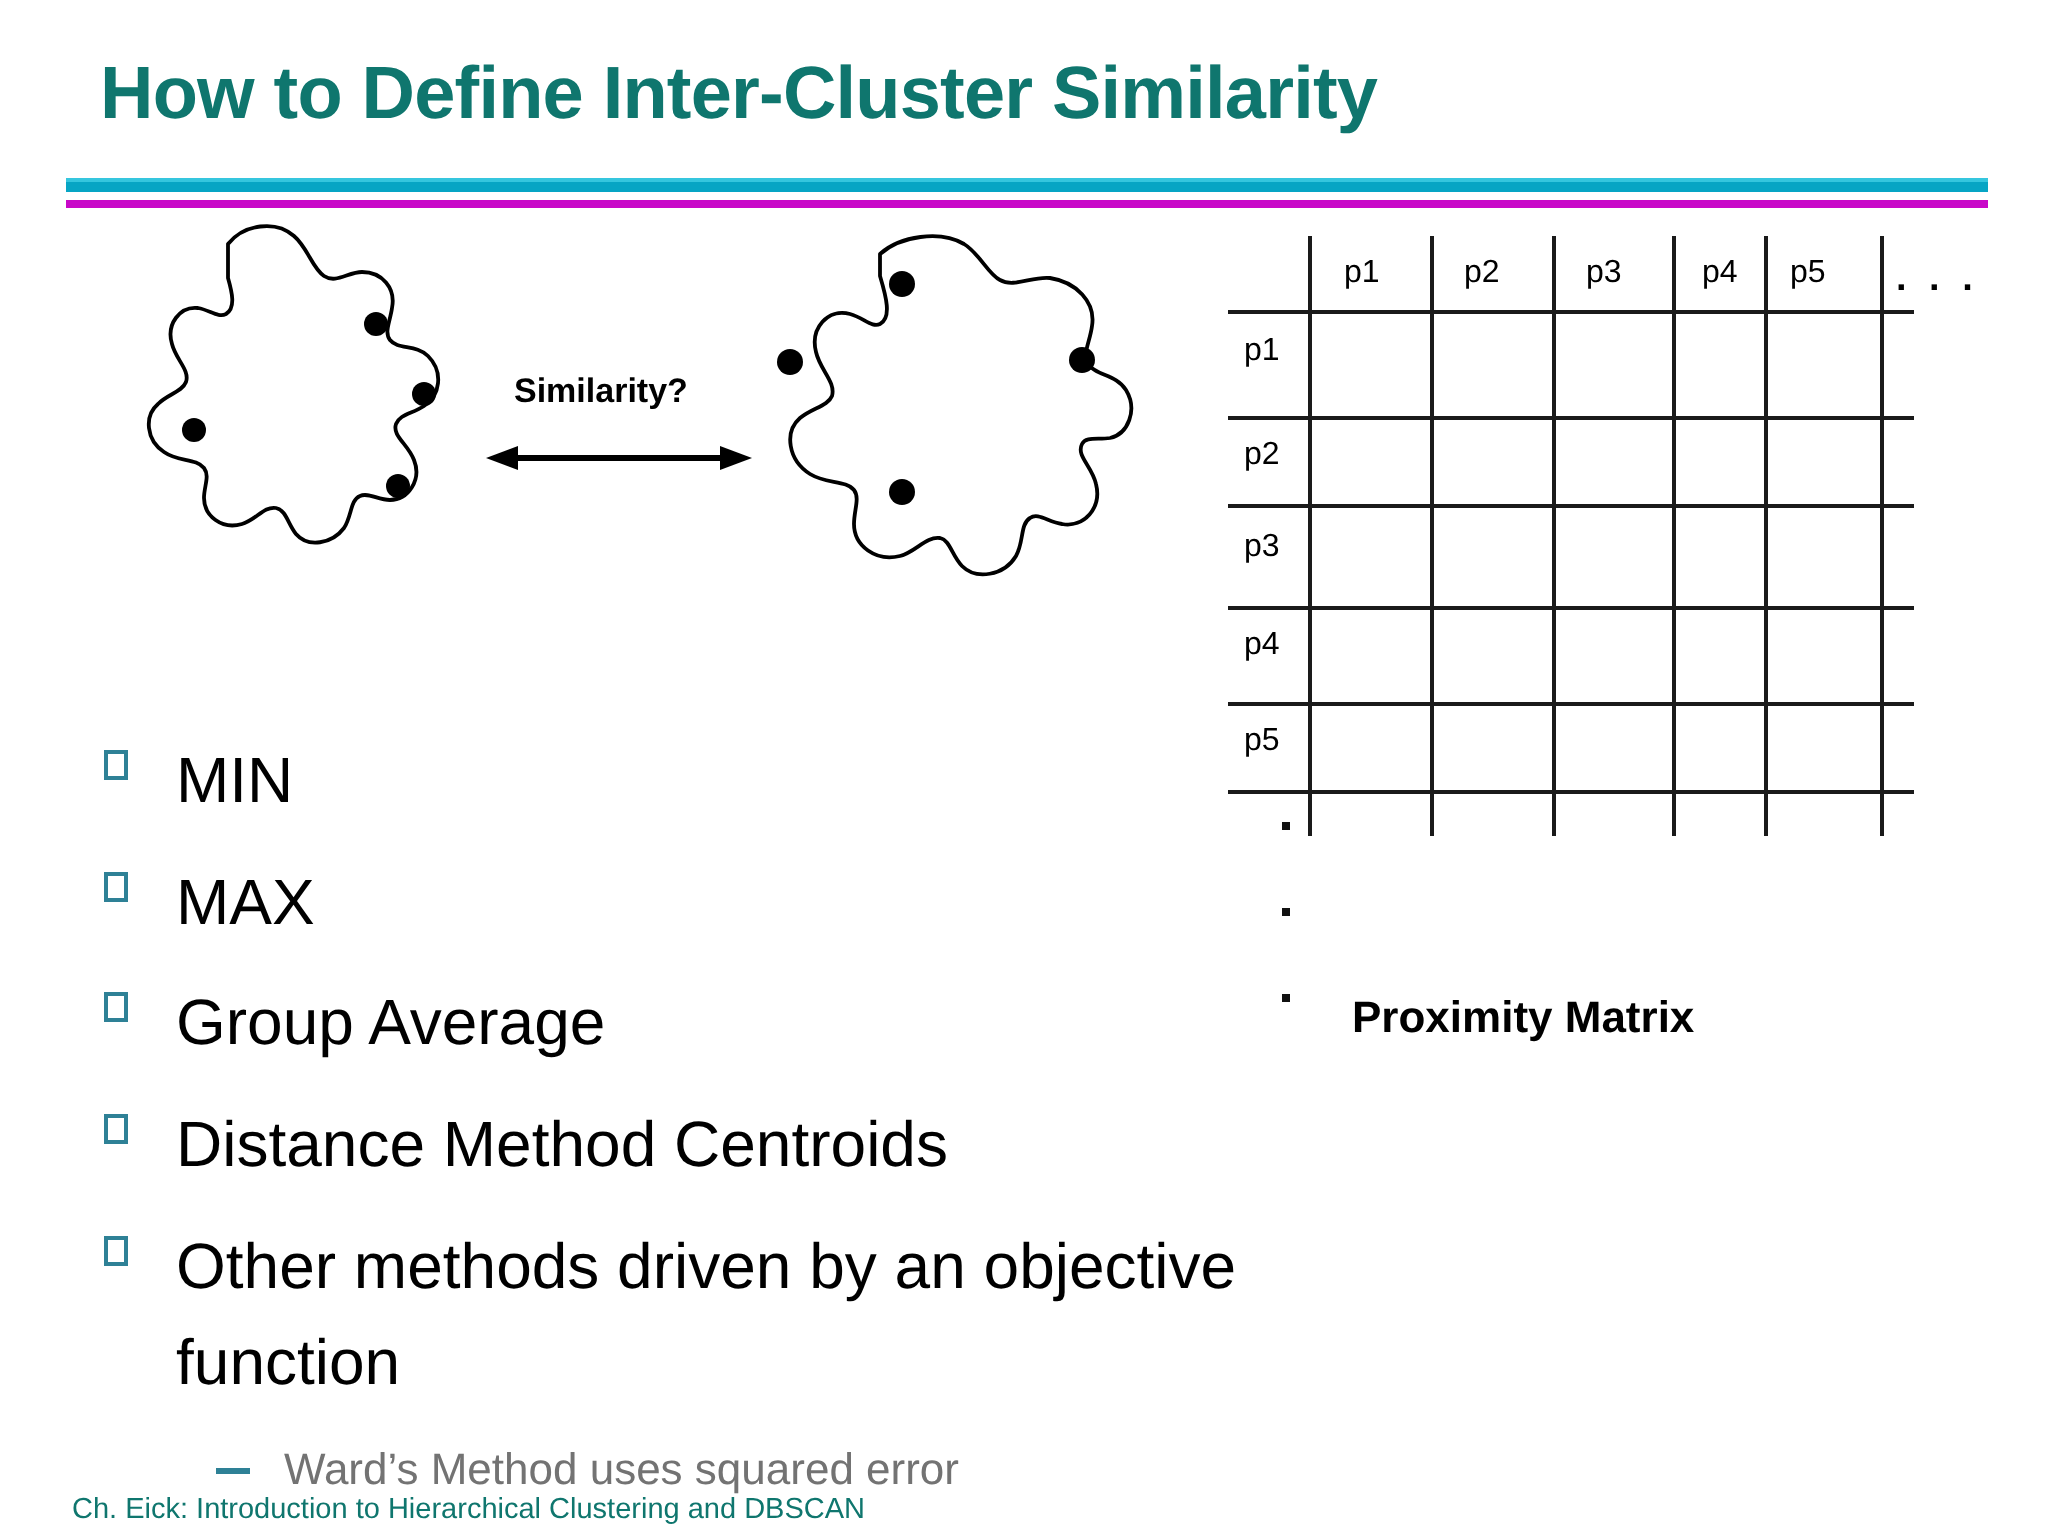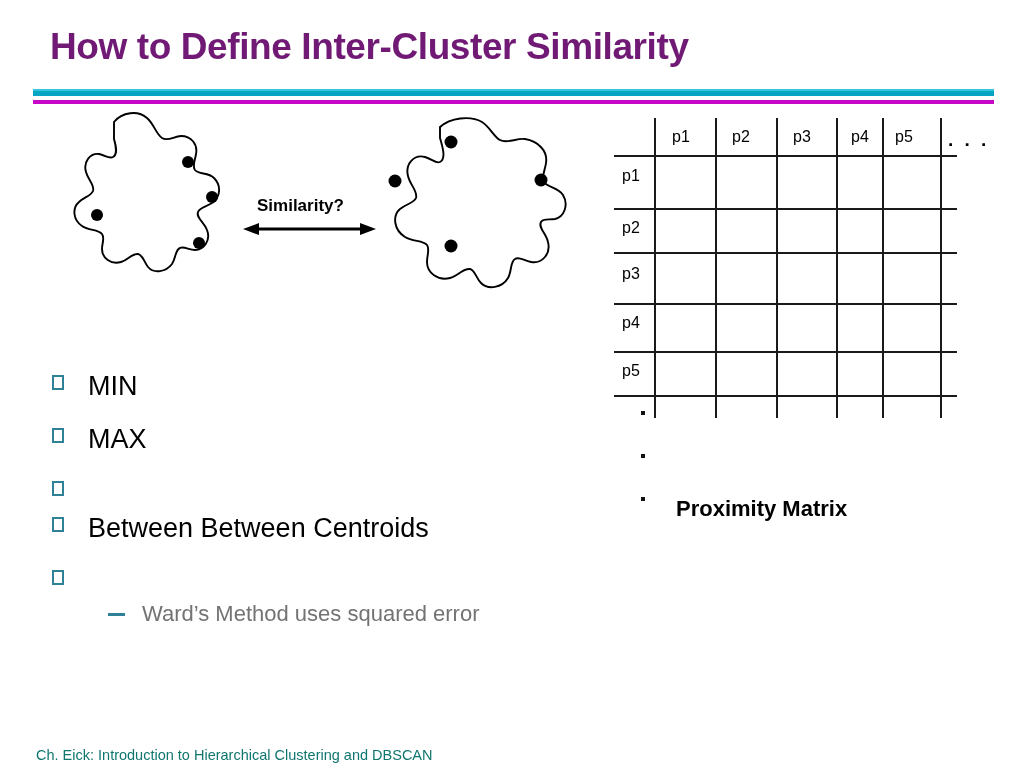--- a/index.html
+++ b/index.html
@@ -18,21 +18,21 @@
 
   
   #slide-title {
     position: absolute;
     left: 50px;
     top: 26px;
     font-size: 37px;
     font-weight: bold;
     letter-spacing: -0.4px;
     white-space: nowrap;
-    color: #701a75;
+    color: #0f766e;
   }
 
   
   #divider {
     position: absolute;
     left: 33px;
     top: 89px;
     width: 961px;
     height: 18px;
   }
@@ -61,21 +61,21 @@
   
   .blob-wrap { position: absolute; }
   #blob-left  { left: 62px;  top: 110px; }
   #blob-right { left: 378px; top: 112px; }
   .blob-wrap svg { display: block; }
 
   
   #similarity-label {
     position: absolute;
     left: 257px;
-    top: 196px;
+    top: 186px;
     font-size: 17px;
     font-weight: bold;
     white-space: nowrap;
   }
   #similarity-arrow {
     position: absolute;
     left: 243px;
     top: 218px;
   }
 
@@ -94,21 +94,21 @@
   .bullet-marker {
     flex: 0 0 auto;
     width: 12px;
     height: 15px;
     border: 2.5px solid #2E8196;
     margin-top: 9px;
     margin-right: 24px;
     box-sizing: border-box;
   }
   .bullet-text {
-    font-size: 27px;
+    font-size: 32px;
     line-height: 1.52;
     color: #000000;
   }
   .sub-row {
     display: flex;
     align-items: flex-start;
     margin-top: 6px;
     margin-left: 56px;
   }
   .sub-marker {
@@ -236,29 +236,31 @@
     <span class="bullet-text">MIN</span>
   </div>
 
   <div class="bullet-row">
     <span class="bullet-marker"></span>
     <span class="bullet-text">MAX</span>
   </div>
 
   <div class="bullet-row">
     <span class="bullet-marker"></span>
-  </div>
-
-  <div class="bullet-row">
-    <span class="bullet-marker"></span>
-    <span class="bullet-text">Between Between Centroids</span>
-  </div>
-
-  <div class="bullet-row">
-    <span class="bullet-marker"></span>
+    <span class="bullet-text">Group Average</span>
+  </div>
+
+  <div class="bullet-row">
+    <span class="bullet-marker"></span>
+    <span class="bullet-text">Distance Method Centroids</span>
+  </div>
+
+  <div class="bullet-row">
+    <span class="bullet-marker"></span>
+    <span class="bullet-text">Other methods driven by an objective function</span>
   </div>
 
   <div class="sub-row">
     <span class="sub-marker"></span>
     <span class="sub-text">Ward’s Method uses squared error</span>
   </div>
 
 </div>
 
 <div id="matrix">

